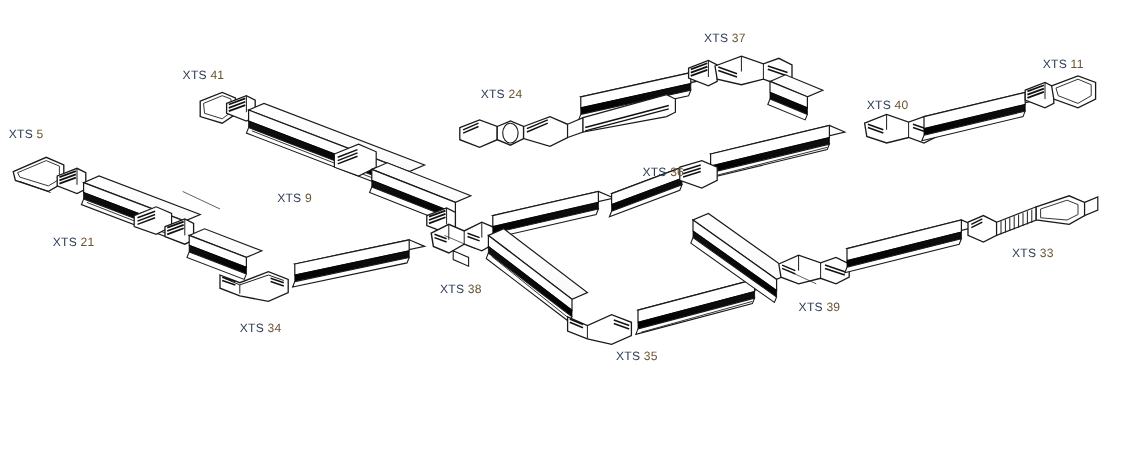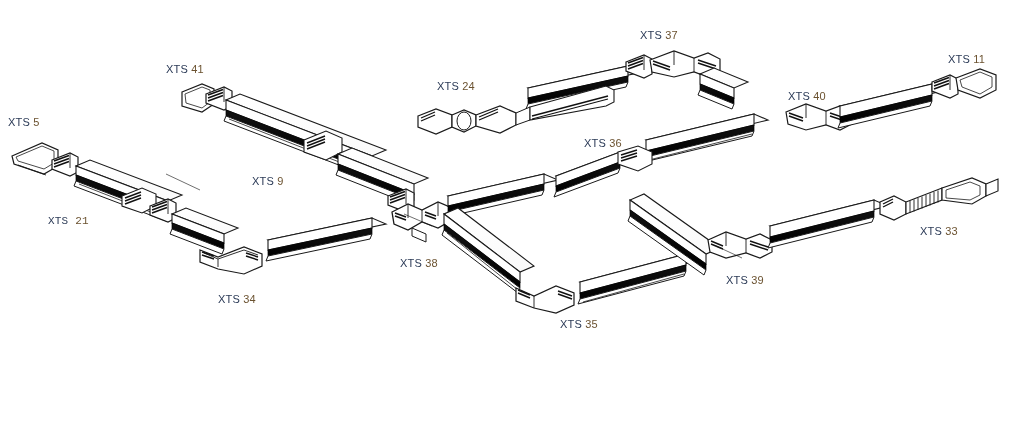--- a/index.html
+++ b/index.html
@@ -385,21 +385,21 @@
     </g>
   </svg>
 
   <div class="callout-label" style="left:8px;  top:117px;"><span><span>XTS </span><span class="num">5</span></span></div>
   <div class="callout-label" style="left:166px;top:64px;text-align:center;"><span><span>XTS </span><span class="num">41</span></span></div>
   <div class="callout-label" style="left:437px;top:81px;"><span><span>XTS </span><span class="num">24</span></span></div>
   <div class="callout-label" style="left:640px;top:30px;"><span><span>XTS </span><span class="num">37</span></span></div>
   <div class="callout-label" style="left:948px;top:54px;"><span><span>XTS </span><span class="num">11</span></span></div>
   <div class="callout-label" style="left:788px;top:91px;"><span><span>XTS </span><span class="num">40</span></span></div>
   <div class="callout-label" style="left:252px;top:176px;"><span><span>XTS </span><span class="num">9</span></span></div>
-  <div class="callout-label" style="left:584px;top:138px;text-align:right;"><span><span>XTS </span><span class="num">36</span></span></div>
-  <div class="callout-label" style="left:48px; top:216px;font-family:Liberation Mono, monospace;"><span><span>XTS </span><span class="num">21</span></span></div>
+  <div class="callout-label" style="left:584px;top:152px;text-align:right;"><span><span>XTS </span><span class="num">36</span></span></div>
+  <div class="callout-label" style="left:48px; top:216px;"><span><span>XTS </span><span class="num">21</span></span></div>
   <div class="callout-label" style="left:920px;top:226px;"><span><span>XTS </span><span class="num">33</span></span></div>
   <div class="callout-label" style="left:400px;top:258px;"><span><span>XTS </span><span class="num">38</span></span></div>
   <div class="callout-label" style="left:218px;top:294px;"><span><span>XTS </span><span class="num">34</span></span></div>
   <div class="callout-label" style="left:726px;top:275px;"><span><span>XTS </span><span class="num">39</span></span></div>
   <div class="callout-label" style="left:530px;top:319px;margin-left:30px;"><span><span>XTS </span><span class="num">35</span></span></div>
 
 </div>
 
 </body></html>

